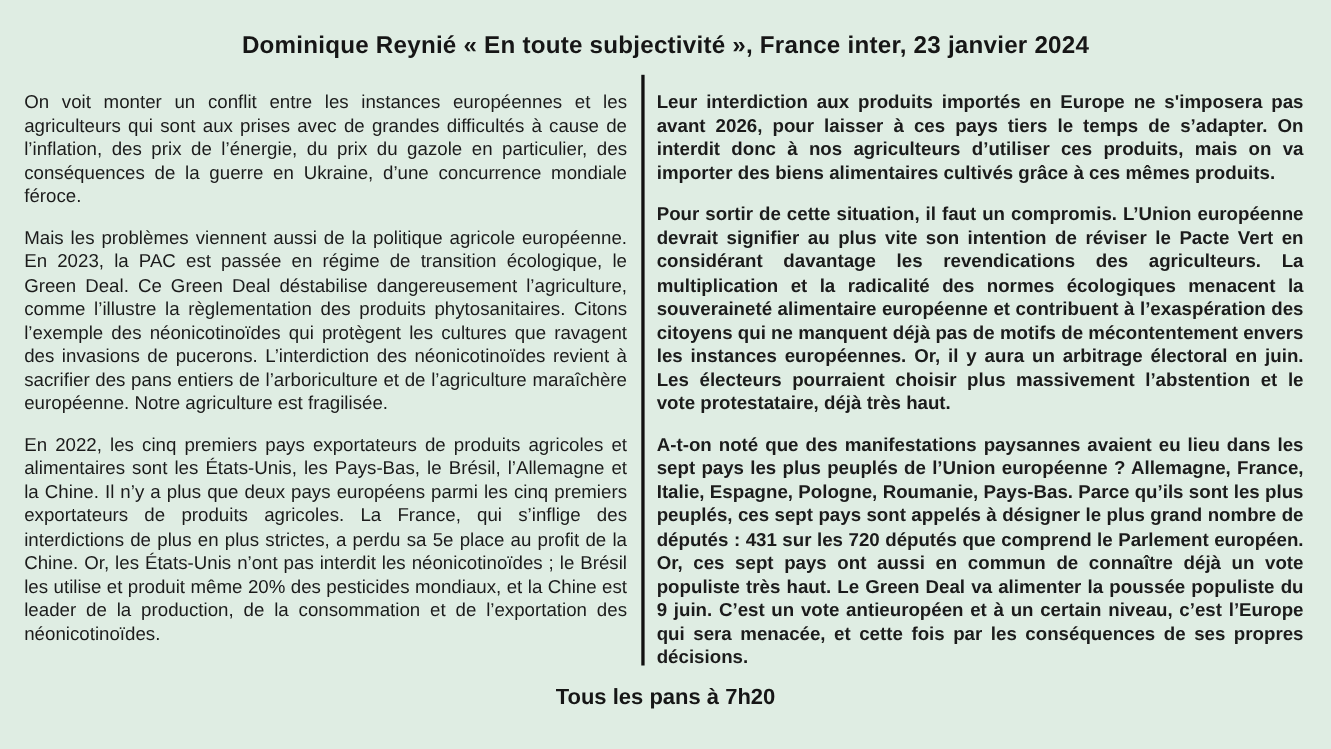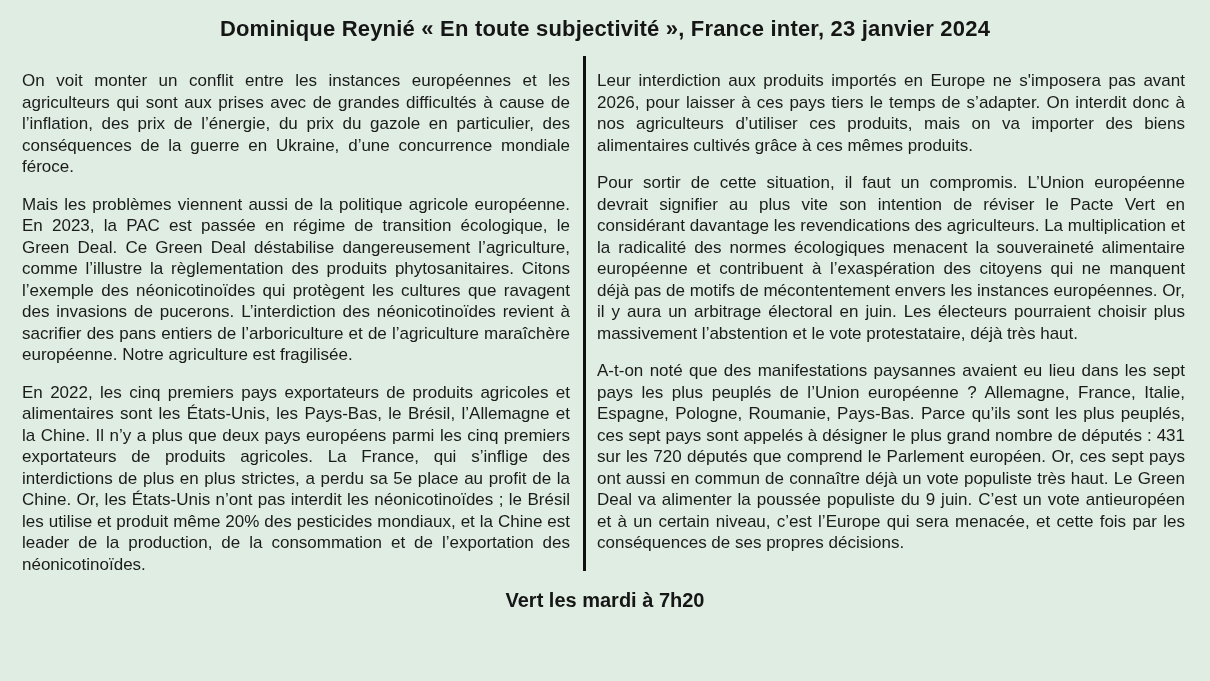--- a/index.html
+++ b/index.html
@@ -11,21 +11,21 @@
     height: 681px;
     background: #dfede3;
     color: #1b1b1b;
     font-family: "Liberation Sans", sans-serif;
     overflow: hidden;
   }
   .page {
     box-sizing: border-box;
     width: 1210px;
     height: 681px;
-    padding: 16px 22px 10px 22px;
+    padding: 28px 22px 10px 22px;
     display: flex;
     flex-direction: column;
   }
   .title {
     margin: 0 0 12px 0;
     text-align: center;
     font-size: 22px;
     font-weight: bold;
     letter-spacing: 0.2px;
     color: #161616;
@@ -34,21 +34,21 @@
     display: flex;
     flex: 0 0 auto;
     align-items: stretch;
   }
   .column {
     text-align: justify;
     font-size: 17px;
     line-height: 21.5px;
   }
   .column.left  { width: 548px; }
-  .column.right { width: 588px; }
+  .column.right { width: 588px; font-weight: bold; }
   .column p {
     margin: 16px 0 12px 0;
   }
   .column p:last-child { margin-bottom: 0; }
   .divider {
     width: 3px;
     background: #111111;
     margin: 2px 11px 4px 13px;
     align-self: stretch;
     flex: 0 0 auto;
@@ -79,15 +79,15 @@
     <div class="divider"></div>
 
     <div class="column right">
       <p>Leur interdiction aux produits importés en Europe ne s'imposera pas avant 2026, pour laisser à ces pays tiers le temps de s’adapter. On interdit donc à nos agriculteurs d’utiliser ces produits, mais on va importer des biens alimentaires cultivés grâce à ces mêmes produits.</p>
       <p>Pour sortir de cette situation, il faut un compromis. L’Union européenne devrait signifier au plus vite son intention de réviser le Pacte Vert en considérant davantage les revendications des agriculteurs. La multiplication et la radicalité des normes écologiques menacent la souveraineté alimentaire européenne et contribuent à l’exaspération des citoyens qui ne manquent déjà pas de motifs de mécontentement envers les instances européennes. Or, il y aura un arbitrage électoral en juin. Les électeurs pourraient choisir plus massivement l’abstention et le vote protestataire, déjà très haut.</p>
       <p>A-t-on noté que des manifestations paysannes avaient eu lieu dans les sept pays les plus peuplés de l’Union européenne ? Allemagne, France, Italie, Espagne, Pologne, Roumanie, Pays-Bas. Parce qu’ils sont les plus peuplés, ces sept pays sont appelés à désigner le plus grand nombre de députés : 431 sur les 720 députés que comprend le Parlement européen. Or, ces sept pays ont aussi en commun de connaître déjà un vote populiste très haut. Le Green Deal va alimenter la poussée populiste du 9 juin. C’est un vote antieuropéen et à un certain niveau, c’est l’Europe qui sera menacée, et cette fois par les conséquences de ses propres décisions.</p>
     </div>
 
   </div>
 
-  <div class="footer">Vert les mardi à 7h20</div>
+  <div class="footer">Tous les pans à 7h20</div>
 
 </div>
 
 </body></html>

